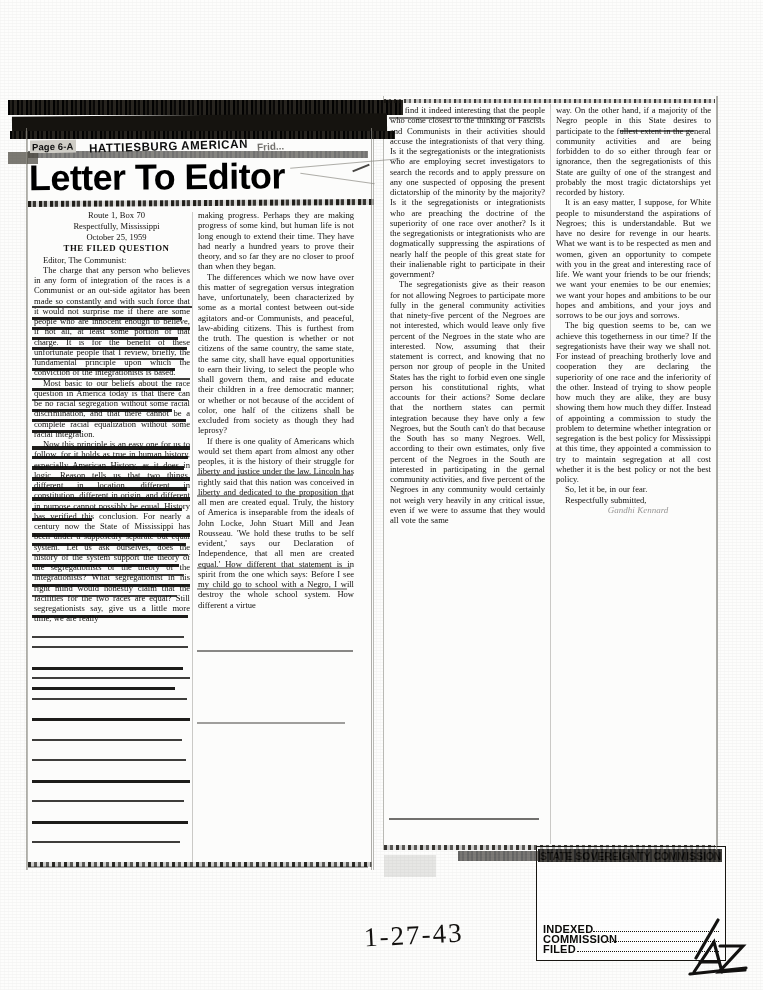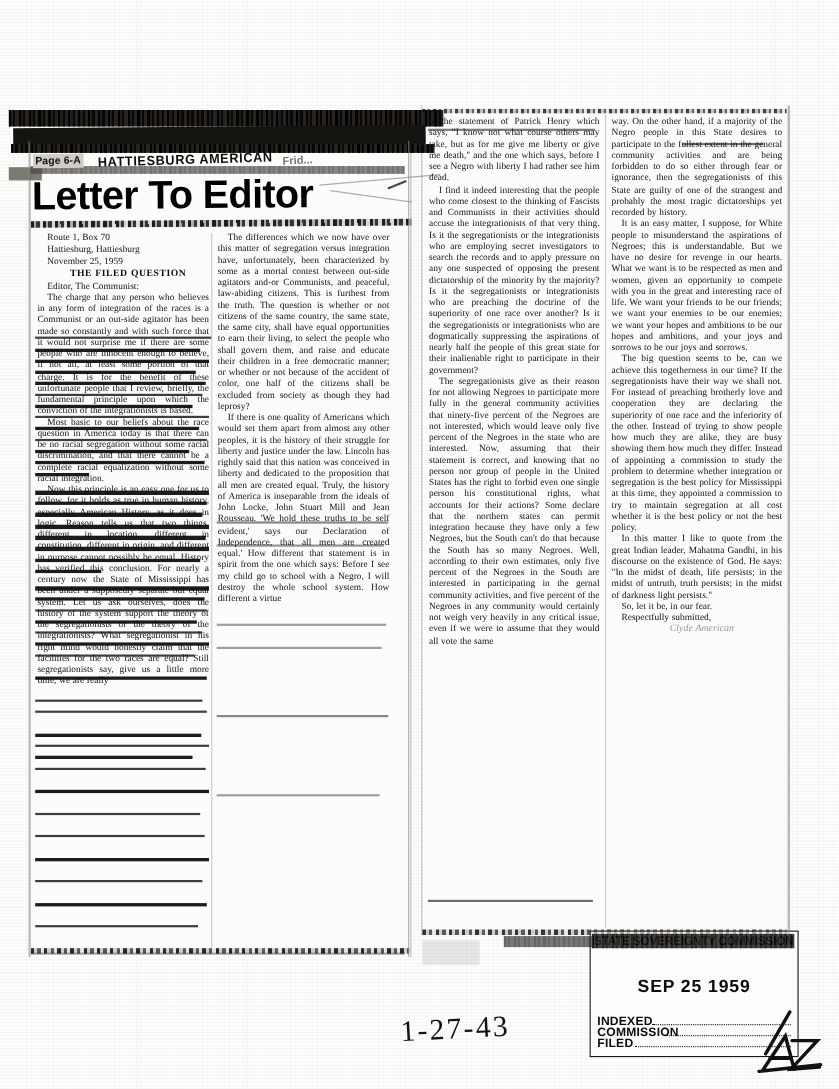--- a/index.html
+++ b/index.html
@@ -188,20 +188,21 @@
   #col4 { left: 556px; top: 105px; width: 155px; }
 
   .col p {
     margin: 0 0 0 0;
     text-indent: 9px;
     word-spacing: .3px;
   }
   .col p.no-indent { text-indent: 0; }
 
   .addr-line {
+    text-align: center;
     text-indent: 0;
     margin: 0;
     line-height: 11px;
   }
   .subject-line {
     text-align: center;
     text-indent: 0;
     font-weight: bold;
     letter-spacing: .5px;
     margin: 0 0 4px 0;
@@ -360,22 +361,22 @@
   </div>
 
   <div id="headline">Letter To Editor</div>
   <div id="rule-under-headline"></div>
   <div id="rule-top-right"></div>
   <div id="rule-bottom-left"></div>
   <div id="rule-bottom-right"></div>
 
   <div class="col" id="col1">
     <p class="addr-line">Route 1, Box 70</p>
-    <p class="addr-line">Hattiesburg, Hattiesburg</p>
-    <p class="addr-line">November 25, 1959</p>
+    <p class="addr-line">Respectfully, Mississippi</p>
+    <p class="addr-line">October 25, 1959</p>
     <p class="subject-line">THE FILED QUESTION</p>
     <p class="salutation">Editor, The Communist:</p>
     <p>The charge that any person who believes in any form of integration of the races is a Communist or an out-side agitator has been made so constantly and with such force that it would not surprise me if there are some people who are innocent enough to believe, if not all, at least some portion of that charge. It is for the benefit of these unfortunate people that I review, briefly, the fundamental principle upon which the conviction of the integrationists is based.</p>
     <p>Most basic to our beliefs about the race question in America today is that there can be no racial segregation without some racial discrimination, and that there cannot be a complete racial equalization without some racial integration.</p>
     <p>Now this principle is an easy one for us to follow, for it holds as true in human history, especially American History, as it does in logic. Reason tells us that two things, different in location, different in constitution, different in origin, and different in purpose cannot possibly be equal. History has verified this conclusion. For nearly a century now the State of Mississippi has been under a supposedly separate but equal system. Let us ask ourselves, does the history of the system support the theory of the segregationists or the theory of the integrationists? What segregationist in his right mind would honestly claim that the facilities for the two races are equal? Still segregationists say, give us a little more time, we are really</p>
   </div>
 
   <div class="ann under" style="left:32px; top:306px; width:160px;"></div>
   <div class="ann bar" style="left:32px; top:317px; width:150px;"></div>
   <div class="ann bar" style="left:32px; top:327px; width:158px;"></div>
@@ -415,53 +416,51 @@
   <div class="ann under" style="left:32px; top:698px; width:155px;"></div>
   <div class="ann bar" style="left:32px; top:718px; width:158px;"></div>
   <div class="ann under" style="left:32px; top:739px; width:150px;"></div>
   <div class="ann under" style="left:32px; top:759px; width:154px;"></div>
   <div class="ann bar" style="left:32px; top:780px; width:158px;"></div>
   <div class="ann under" style="left:32px; top:800px; width:152px;"></div>
   <div class="ann bar" style="left:32px; top:821px; width:156px;"></div>
   <div class="ann under" style="left:32px; top:841px; width:148px;"></div>
 
   <div class="col" id="col2">
+    <p class="no-indent">making progress. Perhaps they are making progress of some kind, but human life is not long enough to extend their time. They have had nearly a hundred years to prove their theory, and so far they are no closer to proof than when they began.</p>
     <p>The differences which we now have over this matter of segregation versus integration have, unfortunately, been characterized by some as a mortal contest between out-side agitators and-or Communists, and peaceful, law-abiding citizens. This is furthest from the truth. The question is whether or not citizens of the same country, the same state, the same city, shall have equal opportunities to earn their living, to select the people who shall govern them, and raise and educate their children in a free democratic manner; or whether or not because of the accident of color, one half of the citizens shall be excluded from society as though they had leprosy?</p>
     <p>If there is one quality of Americans which would set them apart from almost any other peoples, it is the history of their struggle for liberty and justice under the law. Lincoln has rightly said that this nation was conceived in liberty and dedicated to the proposition that all men are created equal. Truly, the history of America is inseparable from the ideals of John Locke, John Stuart Mill and Jean Rousseau. 'We hold these truths to be self evident,' says our Declaration of Independence, that all men are created equal.' How different that statement is in spirit from the one which says: Before I see my child go to school with a Negro, I will destroy the whole school system. How different  a virtue</p>
   </div>
 
   <div class="ann under" style="left:197px; top:474px; width:156px; opacity:.5;"></div>
   <div class="ann under" style="left:197px; top:495px; width:152px; opacity:.45;"></div>
   <div class="ann under" style="left:197px; top:567px; width:154px; opacity:.4;"></div>
   <div class="ann under" style="left:197px; top:588px; width:150px; opacity:.4;"></div>
   <div class="ann under" style="left:197px; top:650px; width:156px; opacity:.5;"></div>
   <div class="ann under" style="left:197px; top:722px; width:148px; opacity:.4;"></div>
 
   <div class="col" id="col3">
-    <p class="no-indent">is the statement of Patrick Henry which says, "I know not what course others may take, but as for me give me liberty or give me death," and the one which says, before I see a Negro with liberty I had rather see him dead.</p>
     <p>I find it indeed interesting that the people who come closest to the thinking of Fascists and Communists in their activities should accuse the integrationists of that very thing. Is it the segregationists or the integrationists who are employing secret investigators to search the records and to apply pressure on any one suspected of opposing the present dictatorship of the minority by the majority? Is it the segregationists or integrationists who are preaching the doctrine of the superiority of one race over another? Is it the segregationists or integrationists who are dogmatically suppressing the aspirations of nearly half the people of this great state for their inalienable right to participate in their government?</p>
     <p>The segregationists give as their reason for not allowing Negroes to participate more fully in the general community activities that ninety-five percent of the Negroes are not interested, which would leave only five percent of the Negroes in the state who are interested. Now, assuming that their statement is correct, and knowing that no person nor group of people in the United States has the right to forbid even one single person his constitutional rights, what accounts for their actions? Some declare that the northern states can permit integration because they have only a few Negroes, but the South can't do that because the South has so many Negroes. Well, according to their own estimates, only five percent of the Negroes in the South are interested in participating in the gernal community activities, and five percent of the Negroes in any community would certainly not weigh very heavily in any critical issue, even if we were to assume that they would all vote the same</p>
   </div>
   <div class="ann under" style="left:389px; top:117px; width:152px; opacity:.55;"></div>
   <div class="ann under" style="left:389px; top:818px; width:150px; opacity:.6;"></div>
 
   <div class="col" id="col4">
     <p class="no-indent">way. On the other hand, if a majority of the Negro people in this State desires to participate to the fullest extent in the general community activities and are being forbidden to do so either through fear or ignorance, then the segregationists of this State are guilty of one of the strangest and probably the most tragic dictatorships yet recorded by history.</p>
     <p>It is an easy matter, I suppose, for White people to misunderstand the aspirations of Negroes; this is understandable. But we have no desire for revenge in our hearts. What we want is to be respected as men and women, given an opportunity to compete with you in the great and interesting race of life. We want your friends to be our friends; we want your enemies to be our enemies; we want your hopes and ambitions to be our hopes and ambitions, and your joys and sorrows to be our joys and sorrows.</p>
     <p>The big question seems to be, can we achieve this togetherness in our time? If the segregationists have their way we shall not. For instead of preaching brotherly love and cooperation they are declaring the superiority of one race and the inferiority of the other. Instead of trying to show people how much they are alike, they are busy showing them how much they differ. Instead of appointing a commission to study the problem to determine whether integration or segregation is the best policy for Mississippi at this time, they appointed a commission to try to maintain segregation at all cost whether it is the best policy or not the best policy.</p>
-    <p>In this matter I like to quote from the great Indian leader, Mahatma Gandhi, in his discourse on the existence of God. He says: "In the midst of death, life persists; in the midst of untruth, truth persists; in the midst of darkness light persists."</p>
     <p>So, let it be, in our fear.</p>
     <p class="signoff">Respectfully submitted,</p>
-    <p class="signature">Clyde American</p>
+    <p class="signature">Gandhi Kennard</p>
   </div>
   <div class="ann under" style="left:620px; top:130px; width:74px; opacity:.6;"></div>
 
   <div id="stamp">
     <div id="stamp-title">STATE SOVEREIGNTY COMMISSION</div>
-    <div id="stamp-date">SEP 25 1959</div>
 
     <div class="stamp-field" id="stamp-indexed">INDEXED</div>
     <div class="stamp-dots" style="left:56px; top:76px; width:126px;"></div>
 
     <div class="stamp-field" id="stamp-serialized">COMMISSION</div>
     <div class="stamp-dots" style="left:68px; top:86px; width:114px;"></div>
 
     <div class="stamp-field" id="stamp-filed">FILED</div>
     <div class="stamp-dots" style="left:40px; top:96px; width:142px;"></div>
   </div>

